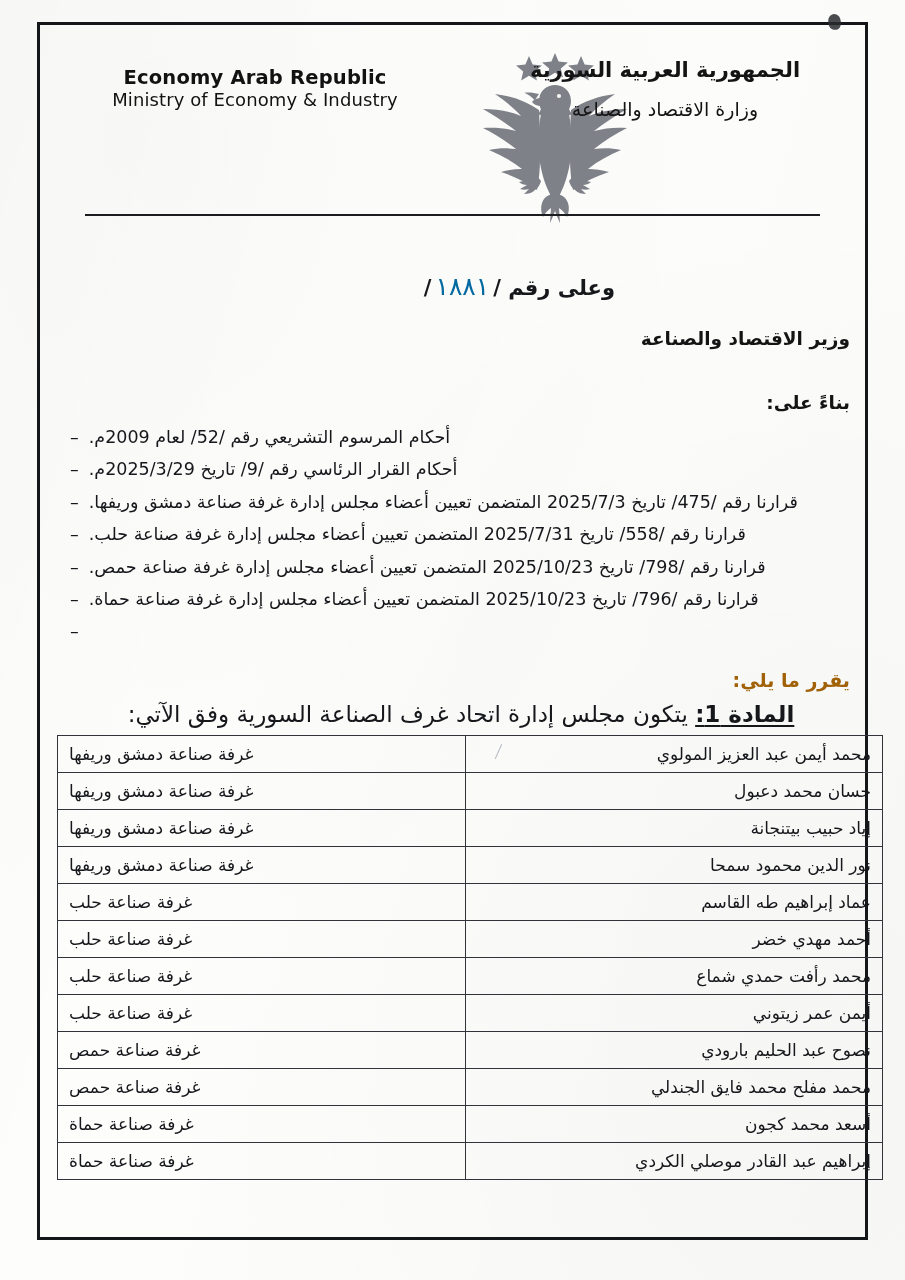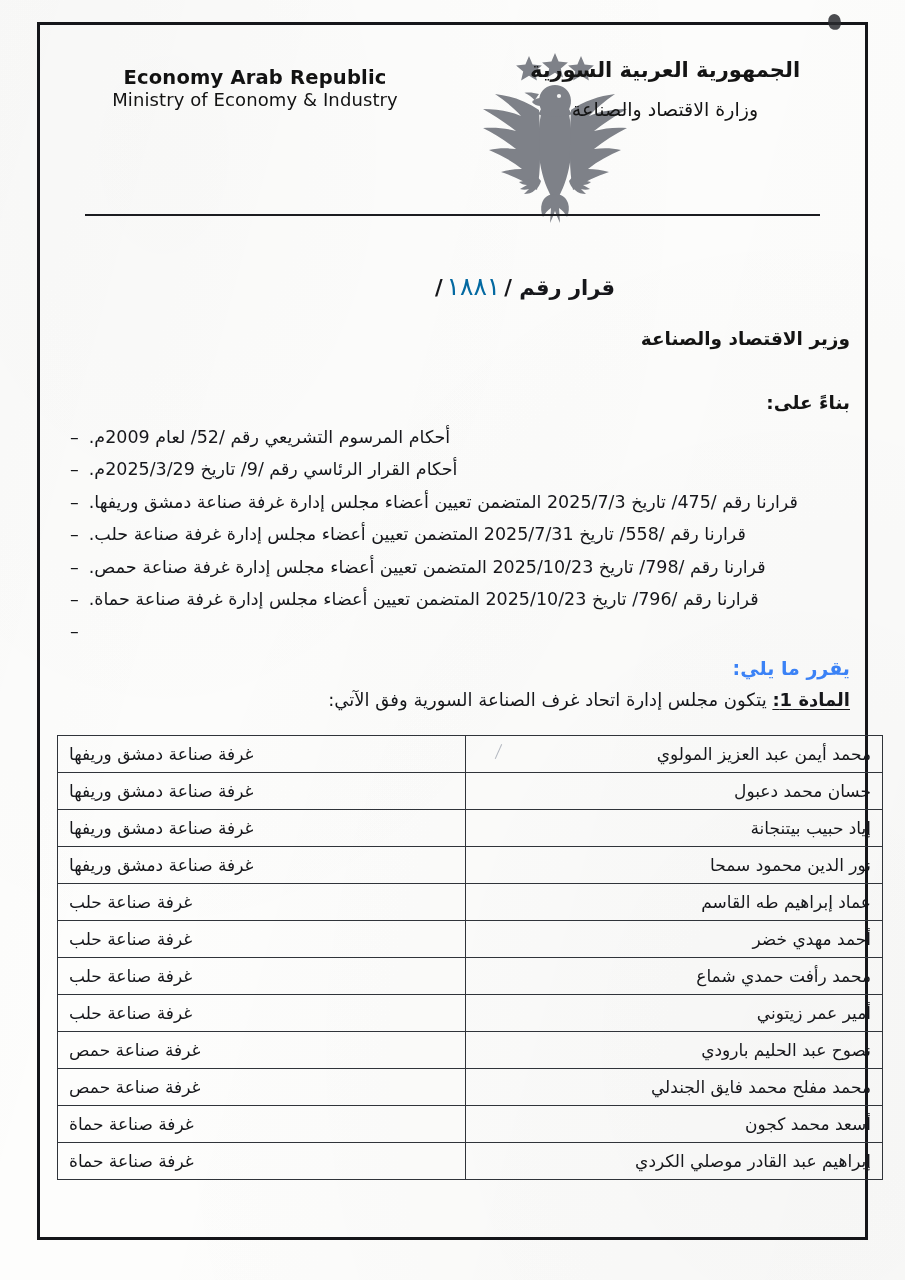--- a/index.html
+++ b/index.html
@@ -208,32 +208,33 @@
   }
   .basis-list li .txt {
     flex: none;
     text-align: right;
   }
 
   .decrees-line {
     font-family: "DejaVu Sans", sans-serif;
     font-weight: 700;
     font-size: 19px;
-    color: #3b82f6;
-    margin-top: 12px;
+    color: #a16207;
+    margin-top: 24px;
     margin-bottom: 10px;
     padding-left: 152px;
   }
 
   .article-line {
     font-family: "DejaVu Sans", sans-serif;
-    font-size: 18px;
+    font-size: 23px;
     color: #16171b;
     margin-bottom: 9px;
     padding-left: 2px;
+    text-align: center;
   }
   .article-line .art-label {
     font-weight: 700;
     text-decoration: underline;
     text-underline-offset: 3px;
   }
 
   
   .members-table {
     position: absolute;
@@ -325,21 +326,21 @@
 
   <div class="lh-arabic">
     <div class="line1">الجمهورية العربية السورية</div>
     <div class="line2">وزارة الاقتصاد والصناعة</div>
   </div>
 </div>
 
 <div class="header-rule"></div>
 
 <div class="decision-number">
-  <span>قرار رقم /</span><span class="handwritten">١٨٨١</span><span>/</span>
+  <span>وعلى رقم /</span><span class="handwritten">١٨٨١</span><span>/</span>
 </div>
 
 <div class="doc-body">
 
   <div class="minister-title">وزير الاقتصاد والصناعة</div>
 
   <div class="based-on">بناءً على:</div>
 
   <ul class="basis-list">
     <li>
@@ -402,21 +403,21 @@
     </tr>
     <tr>
       <td class="col-name">أحمد مهدي خضر</td>
       <td class="col-chamber">غرفة صناعة حلب</td>
     </tr>
     <tr>
       <td class="col-name">محمد رأفت حمدي شماع</td>
       <td class="col-chamber">غرفة صناعة حلب</td>
     </tr>
     <tr>
-      <td class="col-name">أمير عمر زيتوني</td>
+      <td class="col-name">أيمن عمر زيتوني</td>
       <td class="col-chamber">غرفة صناعة حلب</td>
     </tr>
     <tr>
       <td class="col-name">نصوح عبد الحليم بارودي</td>
       <td class="col-chamber">غرفة صناعة حمص</td>
     </tr>
     <tr>
       <td class="col-name">محمد مفلح محمد فايق الجندلي</td>
       <td class="col-chamber">غرفة صناعة حمص</td>
     </tr>

